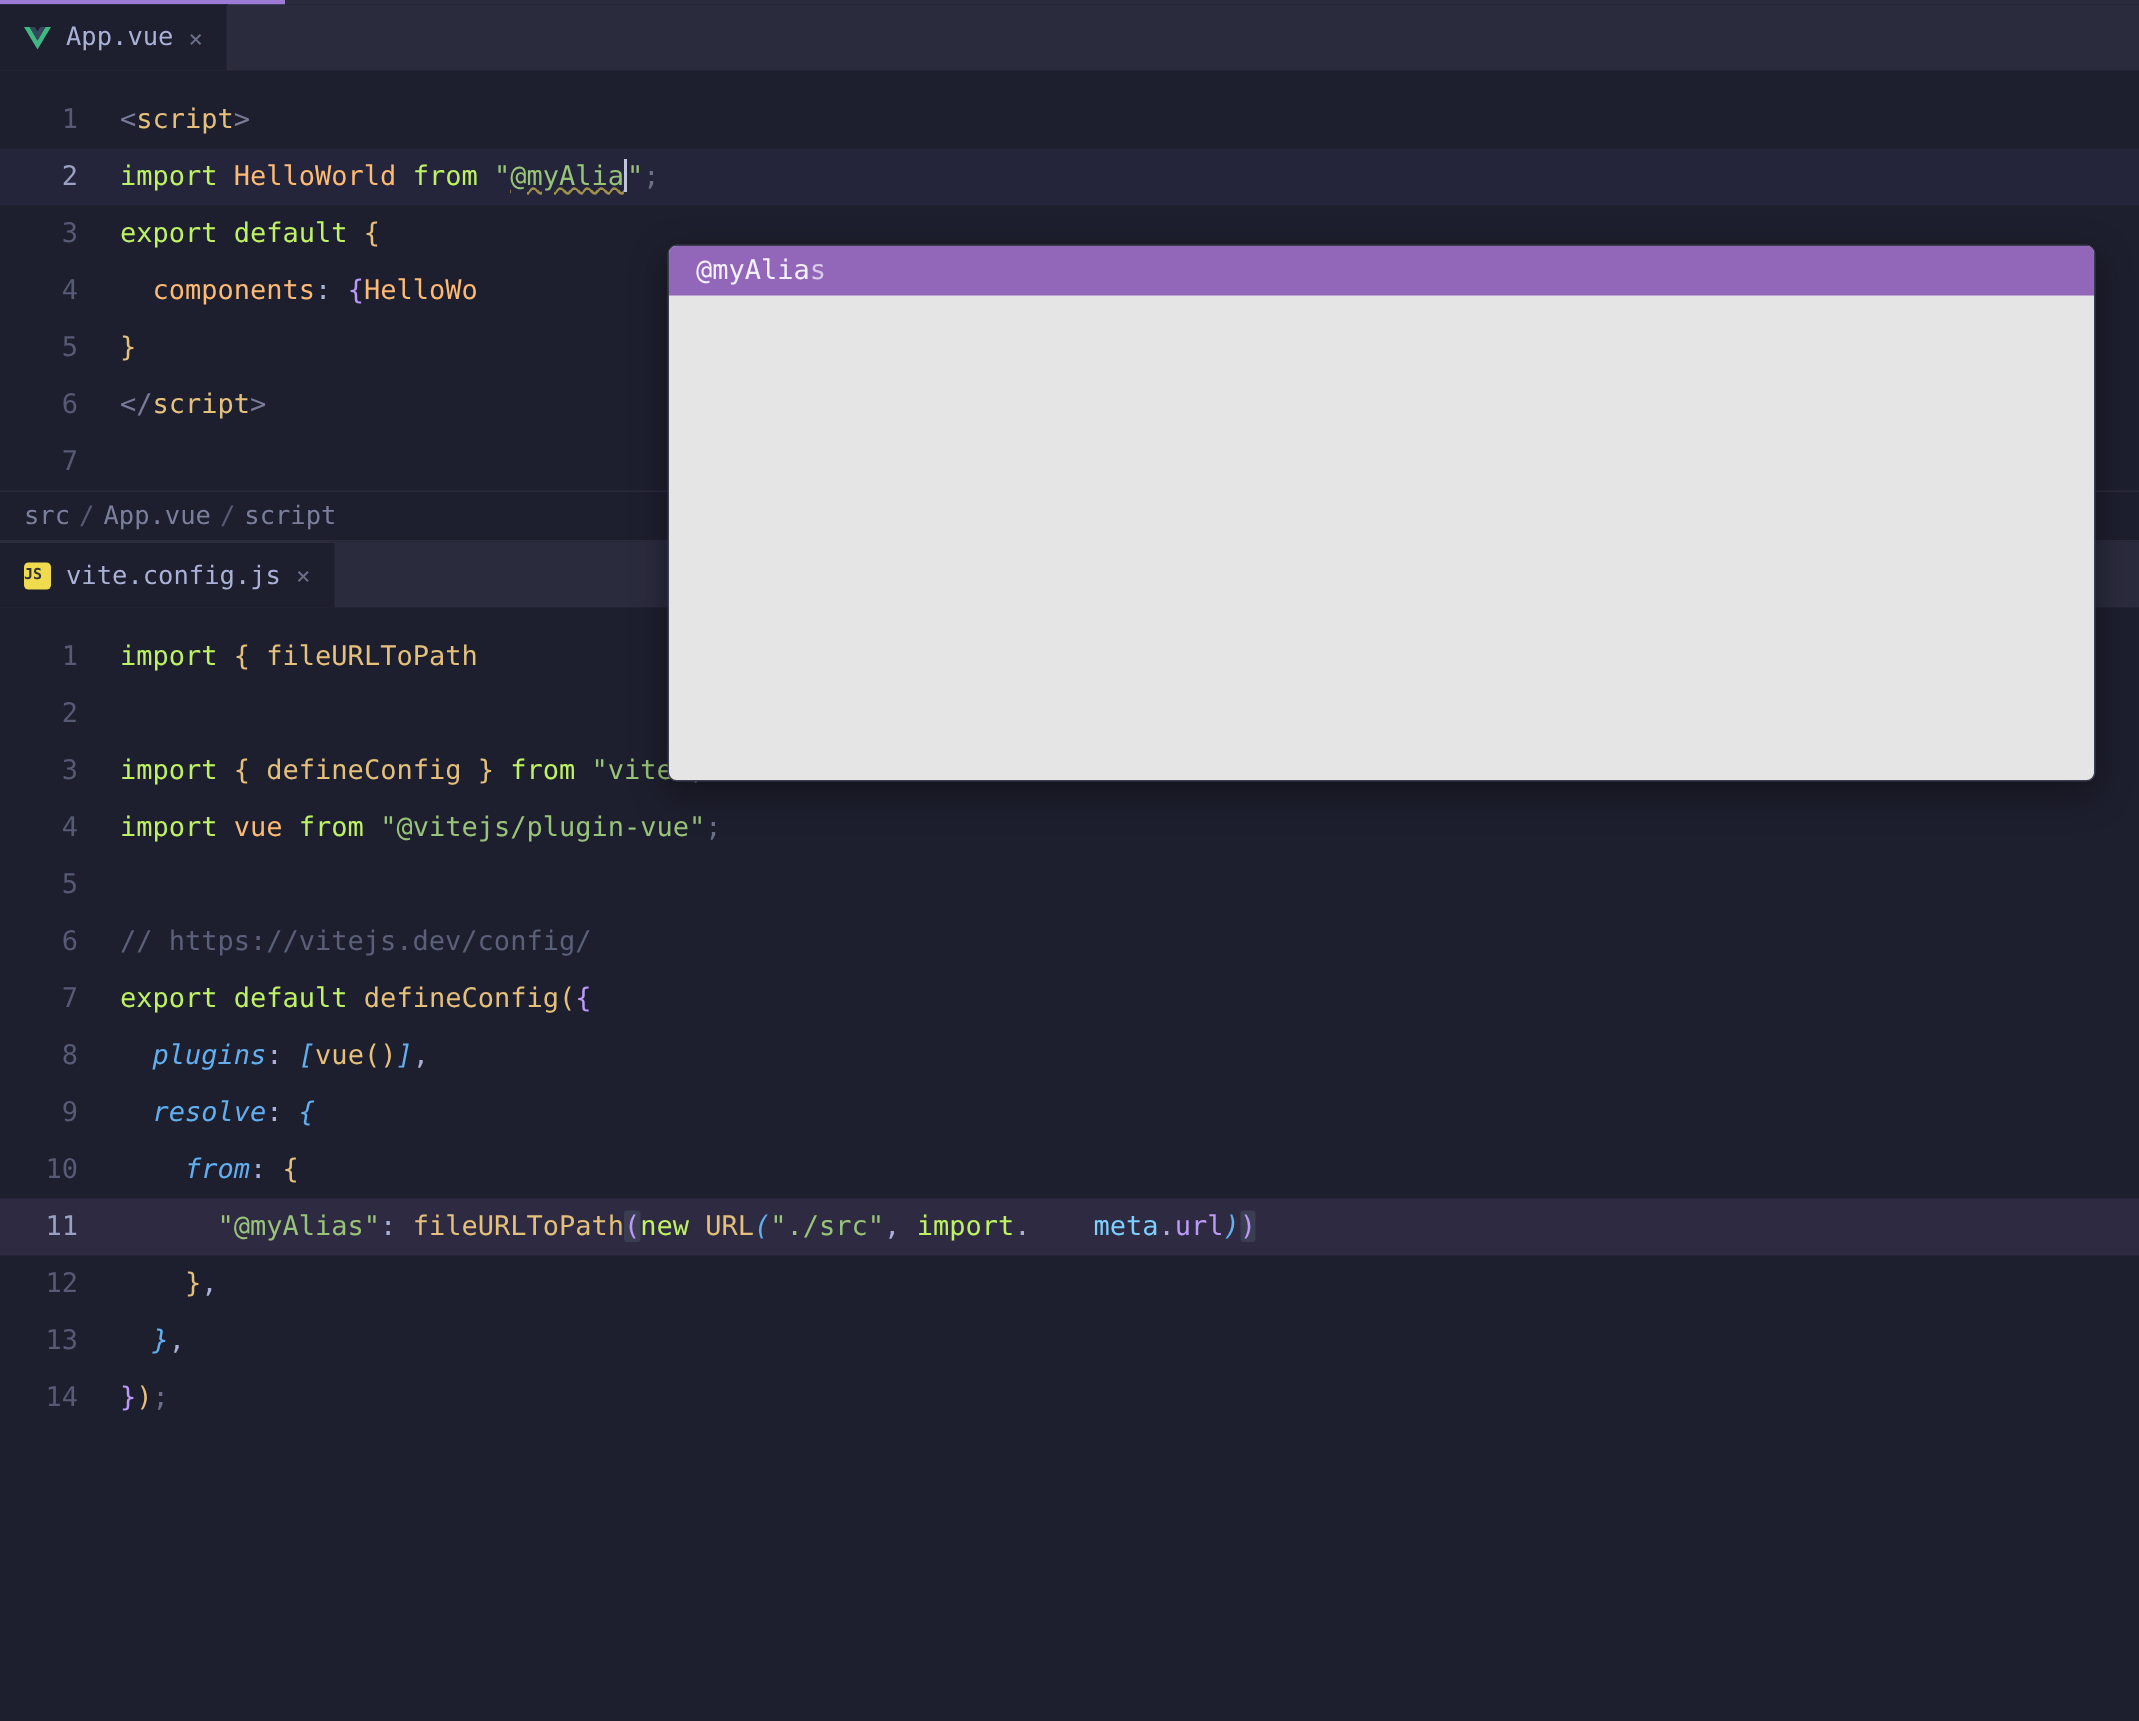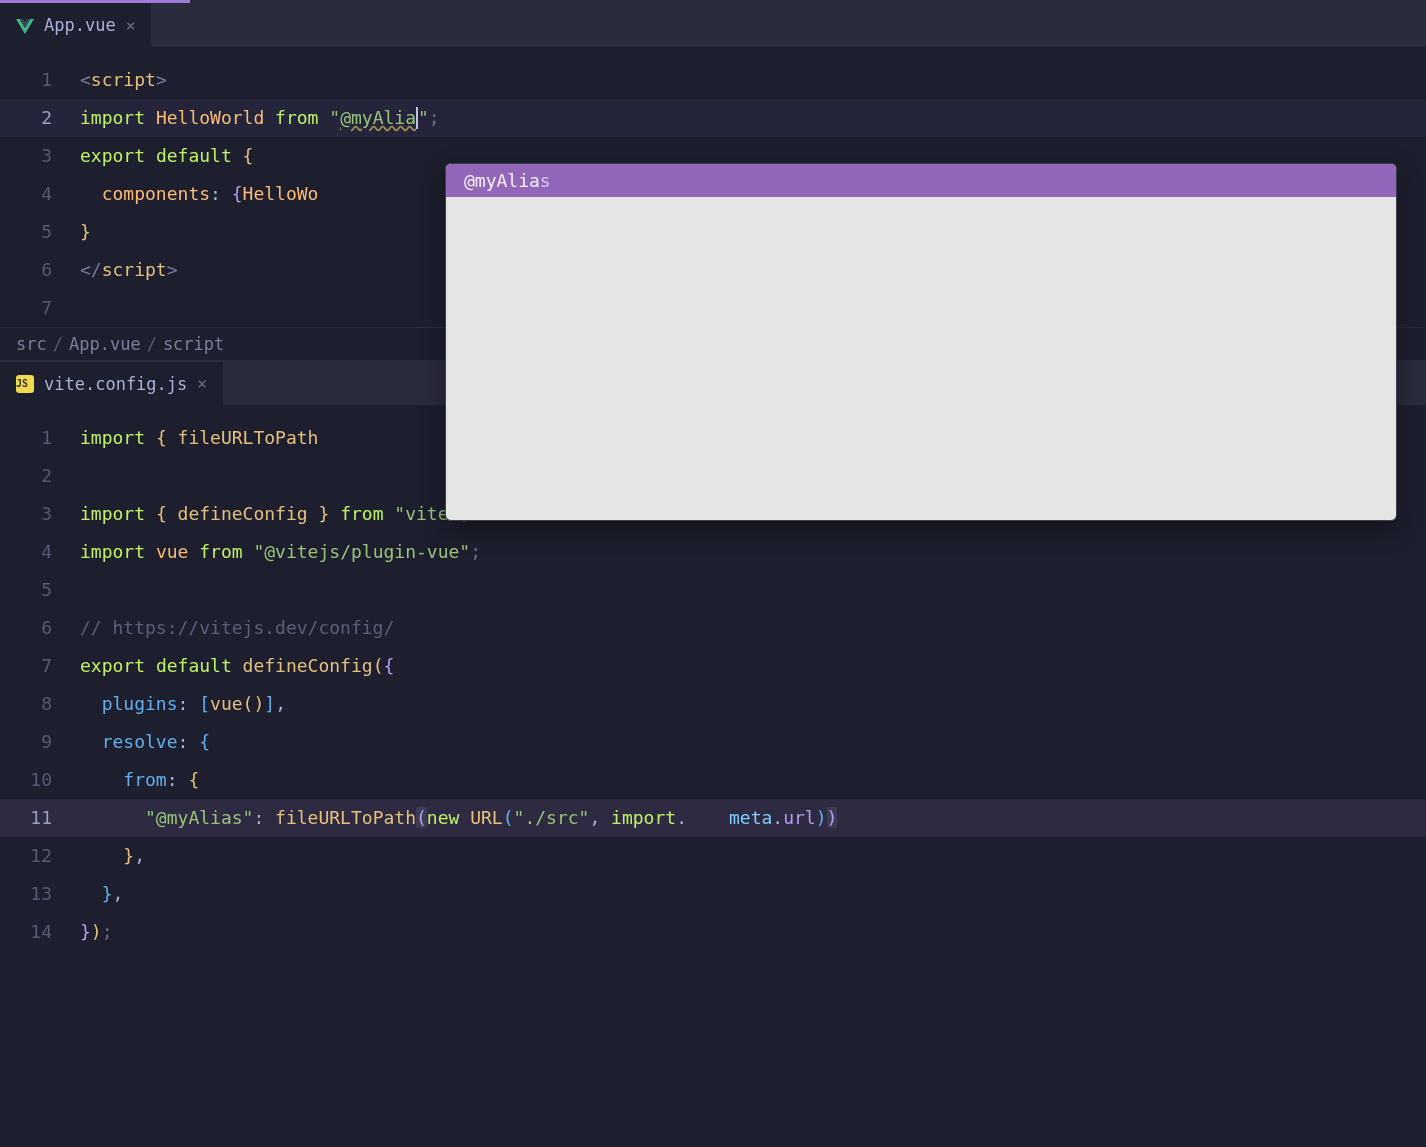--- a/index.html
+++ b/index.html
@@ -96,21 +96,21 @@
 .gutter.active { color: #9aa0c0; }
 
 .code-content {
   white-space: pre;
   flex: 1;
 }
 
 
 .kw-red { color: #bef264; }
 .kw-yellow { color: #e5c07b; }
-.fn-blue { color: #61afef; }
+.fn-blue { color: #61afef; font-style: italic; }
 .str-green { color: #98c379; }
 .punct { color: #a9b1d6; }
 .punct-dim { color: #6b7089; }
 .ident { color: #fdba74; }
 .tag-angle { color: #787c99; }
 .comment { color: #5b607a; }
 .bracket-y { color: #e5c07b; }
 .bracket-p { color: #bb9af7; }
 .prop-blue { color: #7dcfff; margin-left: 42px; }
 .meta-purple { color: #bb9af7; }

